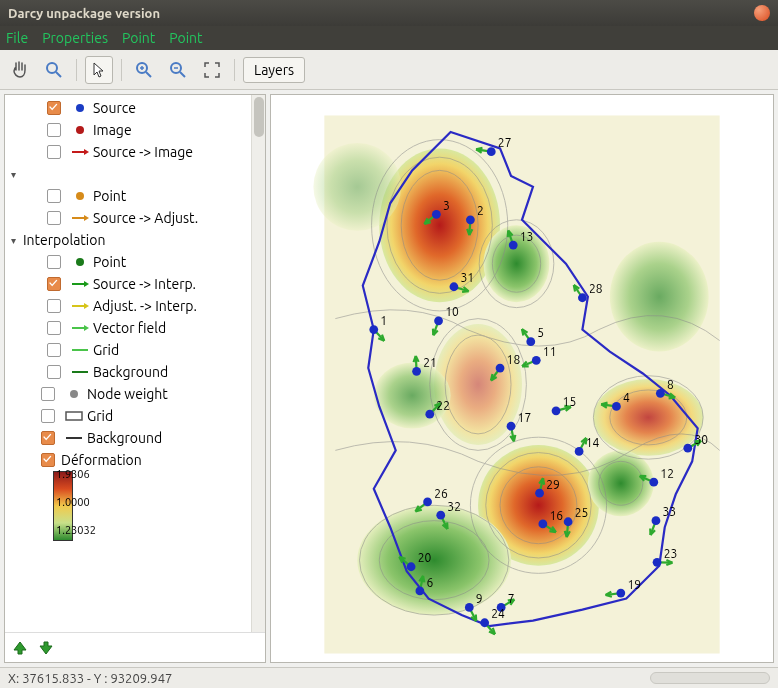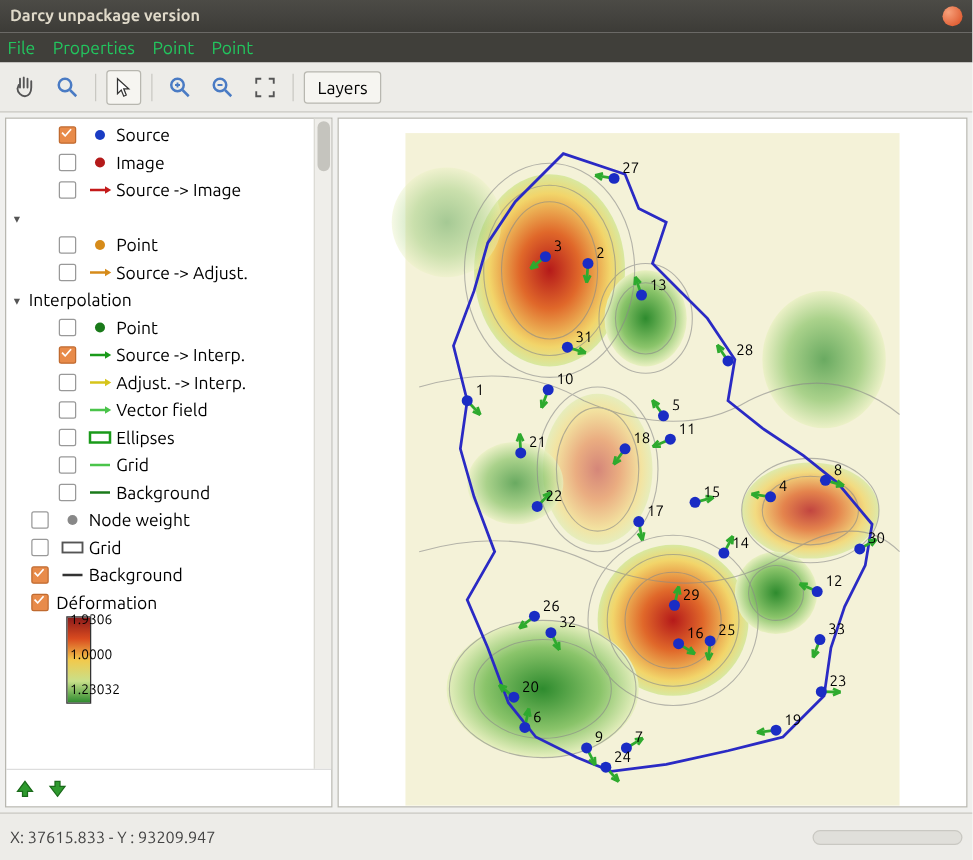--- a/index.html
+++ b/index.html
@@ -18,30 +18,30 @@
 .content { flex: 1; display: flex; min-height: 0; }
 .side { width: 262px; background: #fff; border: 1px solid #b8b7b0; margin: 4px 2px 4px 4px; display: flex; flex-direction: column; }
 .tree { flex: 1; overflow-y: auto; padding: 2px 0; font-size: 14px; }
 .tree-row { display: flex; align-items: center; height: 22px; padding-left: 6px; white-space: nowrap; }
 .tree-row .caret { width: 12px; font-size: 10px; color: #555; }
 .tree-row .cb { width: 14px; height: 14px; border: 1px solid #999; border-radius: 2px; margin-right: 6px; background: #fff; position: relative; flex-shrink: 0; }
 .tree-row .cb.checked { background: #e88b4a; border-color: #c06a2f; }
 .tree-row .cb.checked::after { content: '✓'; position: absolute; top: -2px; left: 1px; font-size: 12px; color: #fff; font-weight: bold; }
 .tree-row .sym { width: 26px; display: flex; align-items: center; justify-content: center; flex-shrink: 0; }
 .tree-row .lbl { flex: 1; }
-.indent-1 { padding-left: 20px; }
+.indent-1 { padding-left: 20px; margin-left: 16px; }
 .indent-2 { padding-left: 42px; }
 .scrollbar-track { width: 14px; background: #efeeea; border-left: 1px solid #dcdbd5; }
 .scrollbar-thumb { width: 10px; margin: 2px auto; height: 40px; background: #c5c4be; border-radius: 5px; }
 .legend-bar { width: 20px; height: 70px; margin-left: 48px; background: linear-gradient(#8b1a1a, #d94b1f, #f2c94c, #c8e08a, #2e8b2e); border: 1px solid #333; }
 .legend-vals { position: absolute; margin-left: 51px; margin-top: -72px; font-size: 11px; line-height: 1; }
 .legend-vals div { height: 28px; }
 .side-arrows { height: 30px; display: flex; align-items: center; padding-left: 6px; gap: 8px; border-top: 1px solid #ddd; }
 .map { flex: 1; background: #fff; border: 1px solid #b8b7b0; margin: 4px 4px 4px 2px; position: relative; display: flex; align-items: center; justify-content: center; }
-.status { height: 38px; background: #edece8; border-top: 1px solid #c9c8c2; display: flex; align-items: center; padding: 0 8px; font-size: 13px; color: #444; }
+.status { height: 21px; background: #edece8; border-top: 1px solid #c9c8c2; display: flex; align-items: center; padding: 0 8px; font-size: 13px; color: #444; }
 .status .spacer { flex: 1; }
 .status .grip { width: 120px; height: 12px; background: #e0dfda; border: 1px solid #c9c8c2; border-radius: 6px; }
 svg { display: block; }
 </style>
 </head>
 <body>
 
 <div class="titlebar">
   <span>Darcy unpackage version</span>
   <span class="spacer"></span>
@@ -187,29 +187,20 @@
           </div>
       <div class="tree-row indent-2">
             <span class="cb"></span>
             <span class="sym">
               <svg width="20" height="10">
                 <line x1="2" y1="5" x2="14" y2="5" stroke="#4ac44a" stroke-width="2"></line>
                 <path d="M14 2l5 3-5 3z" fill="#4ac44a"></path>
               </svg>
             </span>
             <span class="lbl">Vector field</span>
-          </div>
-      <div class="tree-row indent-2">
-            <span class="cb"></span>
-            <span class="sym">
-              <svg width="20" height="12">
-                <rect x="2" y="2" width="16" height="8" fill="none" stroke="#1a9a1a" stroke-width="2"></rect>
-              </svg>
-            </span>
-            <span class="lbl">Ellipses</span>
           </div>
       <div class="tree-row indent-2">
             <span class="cb"></span>
             <span class="sym">
               <svg width="20" height="10">
                 <line x1="2" y1="5" x2="18" y2="5" stroke="#4ac44a" stroke-width="2"></line>
               </svg>
             </span>
             <span class="lbl">Grid</span>
           </div>

